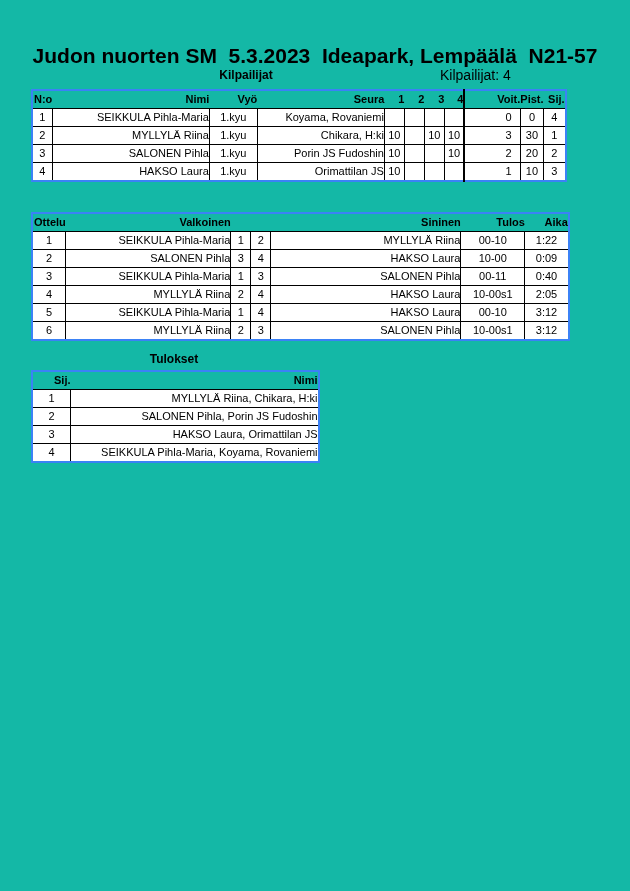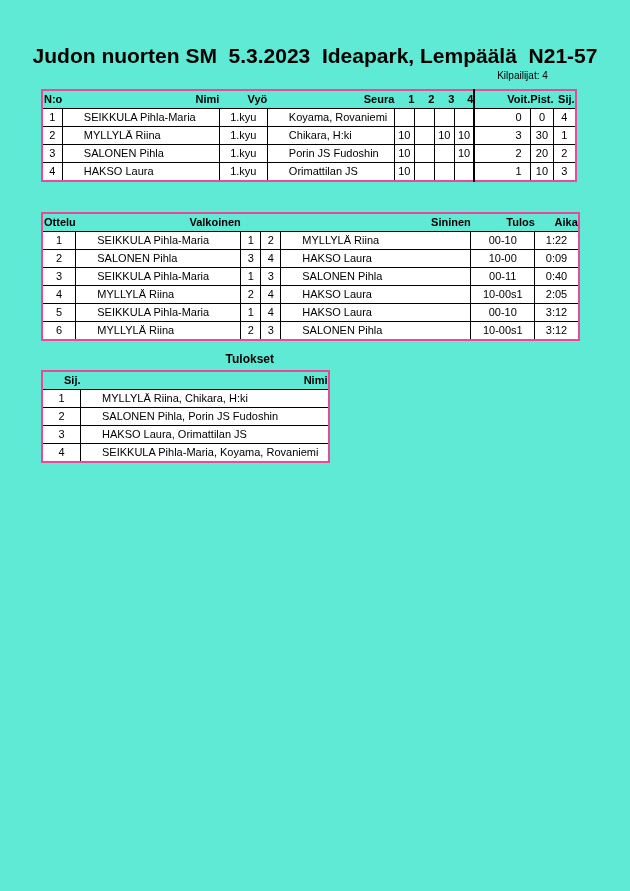--- a/index.html
+++ b/index.html
@@ -1,62 +1,63 @@
 <!DOCTYPE html>
 <html><head>
 <meta charset="utf-8">
 <style>
   html,body { margin:0; padding:0; background:#ffffff; }
   .page {
-    position:relative; width:630px; height:891px; background:#5eead4;
+    position:relative; width:630px; height:891px; background:#14b8a6;
     color:#000; font-family:"Liberation Sans", sans-serif;
     overflow:hidden;
   }
   .title {
     position:absolute; top:44px; left:0; width:630px;
     text-align:center; font-weight:bold; font-size:21px; line-height:24px;
     white-space:pre;
   }
   .section-label {
     position:absolute; width:200px; text-align:center;
     font-weight:bold; font-size:12px; line-height:13px; white-space:nowrap;
   }
   #lbl-kilpailijat { top:69px; left:146px; }
   #lbl-ottelut     { top:194px; left:196px; }
-  #lbl-tulokset    { top:353px; left:74px;text-align:right; }
+  #lbl-tulokset    { top:353px; left:74px; }
   .count-label {
     position:absolute; top:70px; left:440px; width:165px;
-    text-align:center; font-size:10px; line-height:11px; white-space:nowrap;
+    text-align:left; font-size:14px; line-height:11px; white-space:nowrap;
   }
   table {
-    position:absolute; left:41px;
+    position:absolute; left:31px;
     border-collapse:collapse; table-layout:fixed;
-    border:2px solid #ec4899; font-size:11px;
+    border:2px solid #3b82f6; font-size:11px;
   }
   #t-kilpailijat { top:89px; }
   #t-ottelut     { top:212px; }
   #t-tulokset    { top:370px; }
   th, td {
     padding:0; height:17px; line-height:17px; vertical-align:middle;
     white-space:nowrap; overflow:visible; font-size:11px;
   }
   th { font-weight:bold; text-align:right; border:none; border-bottom:1px solid #000; }
   td { border:1px solid #000; background:#fff; }
   .c  { text-align:center; }
-  .l  { text-align:left; padding-left:21px; }
+  .l  { text-align:right; padding-left:21px; }
   .hl { text-align:left; padding-left:1px; }
   .vthick { border-left:2px solid #000 !important;padding-left:32px; }
 </style>
 </head>
 <body>
 
 <div class="page">
 
   <div class="title">Judon nuorten SM  5.3.2023  Ideapark, Lempäälä  N21-57</div>
 
+  <div class="section-label" id="lbl-kilpailijat">Kilpailijat</div>
 
   <div class="count-label">Kilpailijat: 4</div>
 
   <table id="t-kilpailijat">
     <colgroup>
       <col style="width:20px">
         <col style="width:157px">
         <col style="width:48px">
         <col style="width:127px">
       <col style="width:20px">

